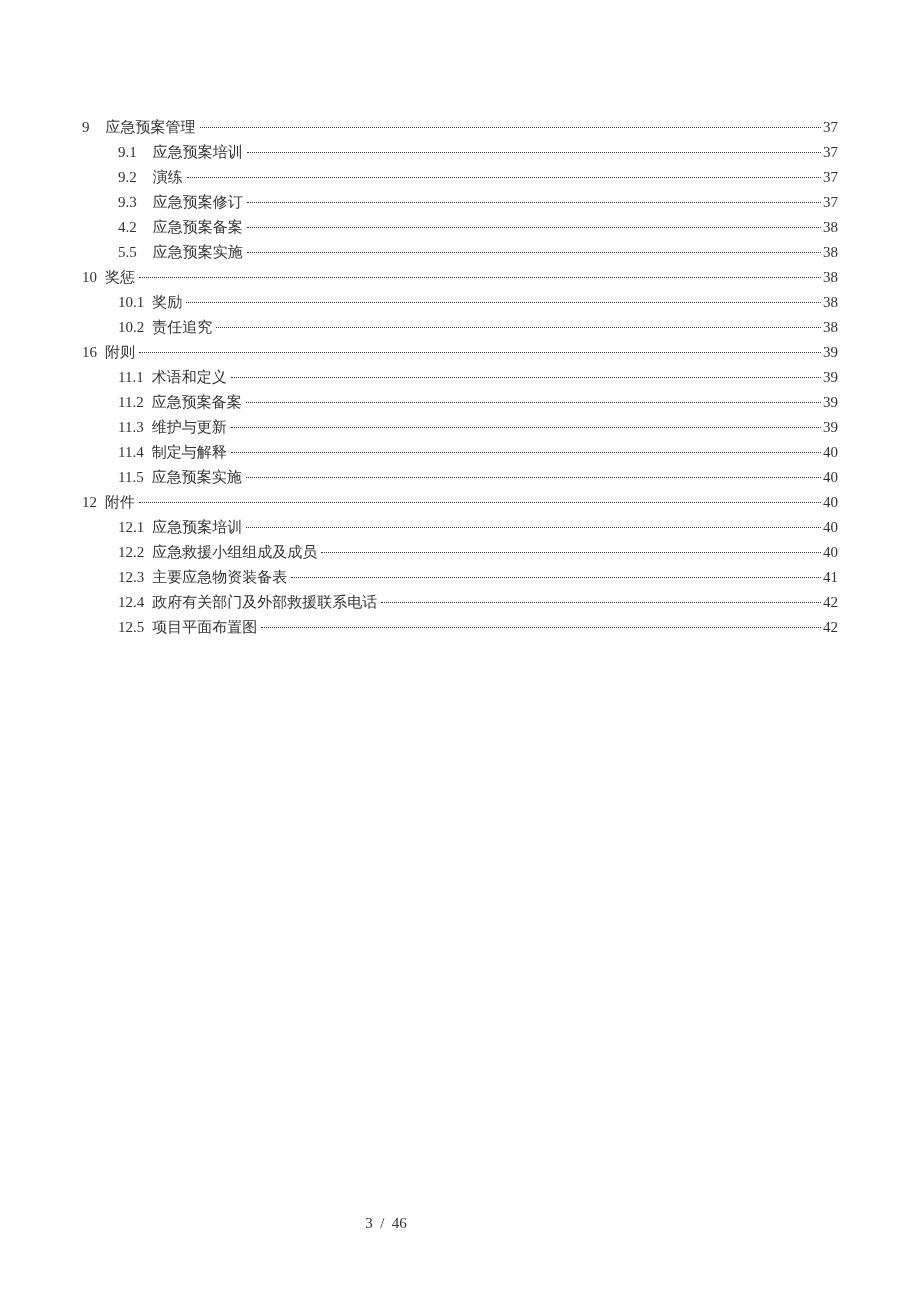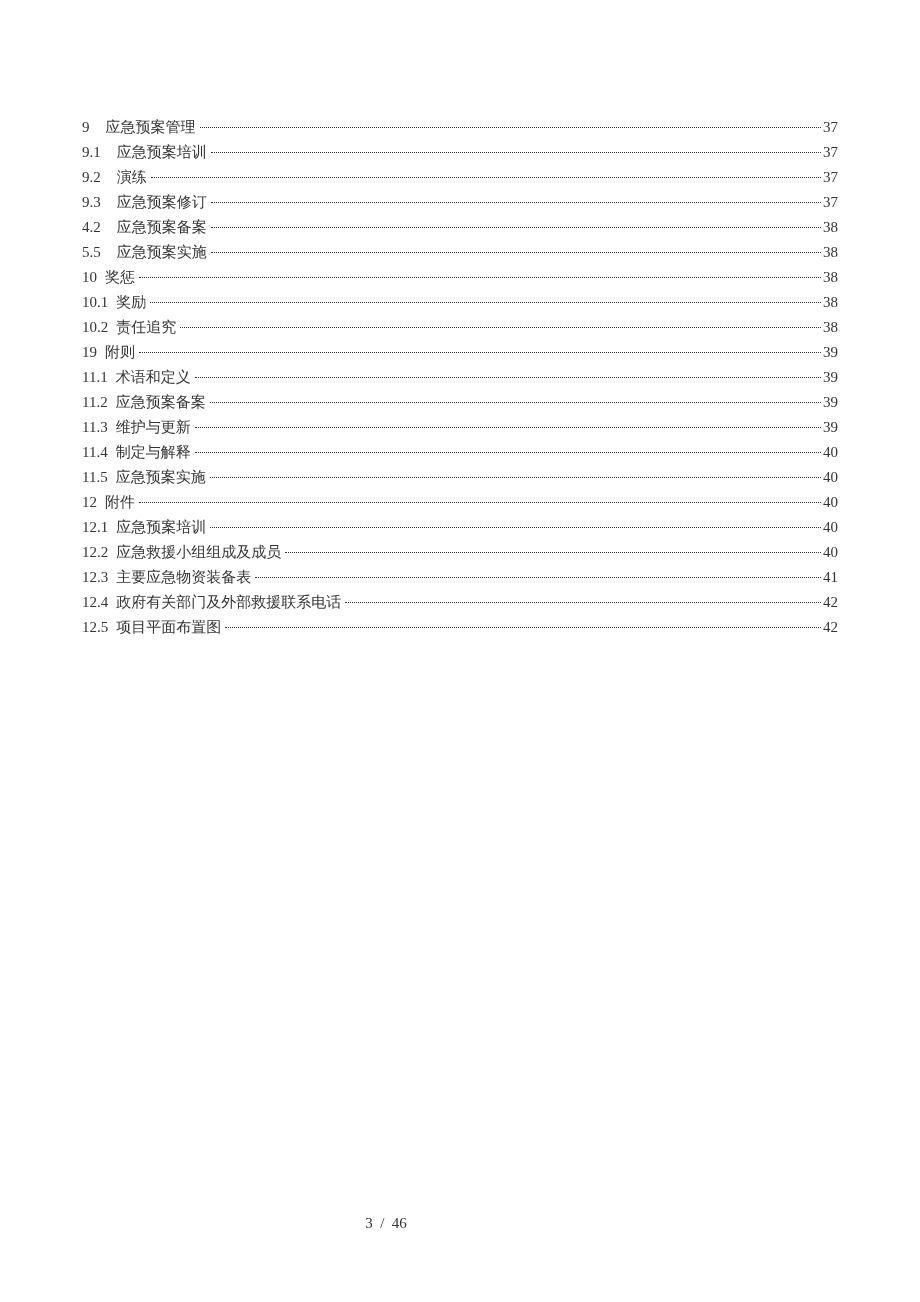--- a/index.html
+++ b/index.html
@@ -22,21 +22,21 @@
     font-size: 15px;
     line-height: 1.0;
   }
   .row {
     display: flex;
     align-items: baseline;
     margin-bottom: 10px;
     white-space: nowrap;
   }
   .row.l1 { margin-left: 0; }
-  .row.l2 { }
+  .row.l2 { margin-left: 36px; }
   .num {
     flex: 0 0 auto;
   }
   .gap-sm { display:inline-block; width: 8px; }
   .gap-md { display:inline-block; width: 16px; }
   .title {
     flex: 0 0 auto;
   }
   .dots {
     flex: 1 1 auto;
@@ -131,21 +131,21 @@
       </div>
       <div class="row l2">
         <span class="num">10.2</span>
         <span class="gap-sm"></span>
         <span class="title">责任追究</span>
         <span style="display: inline-block; width: 2px;"></span>
         <span class="dots"></span>
         <span class="pg">38</span>
       </div>
       <div class="row l1">
-        <span class="num">19</span>
+        <span class="num">16</span>
         <span class="gap-sm"></span>
         <span class="title">附则</span>
         <span style="display: inline-block; width: 2px;"></span>
         <span class="dots"></span>
         <span class="pg">39</span>
       </div>
       <div class="row l2">
         <span class="num">11.1</span>
         <span class="gap-sm"></span>
         <span class="title">术语和定义</span>

